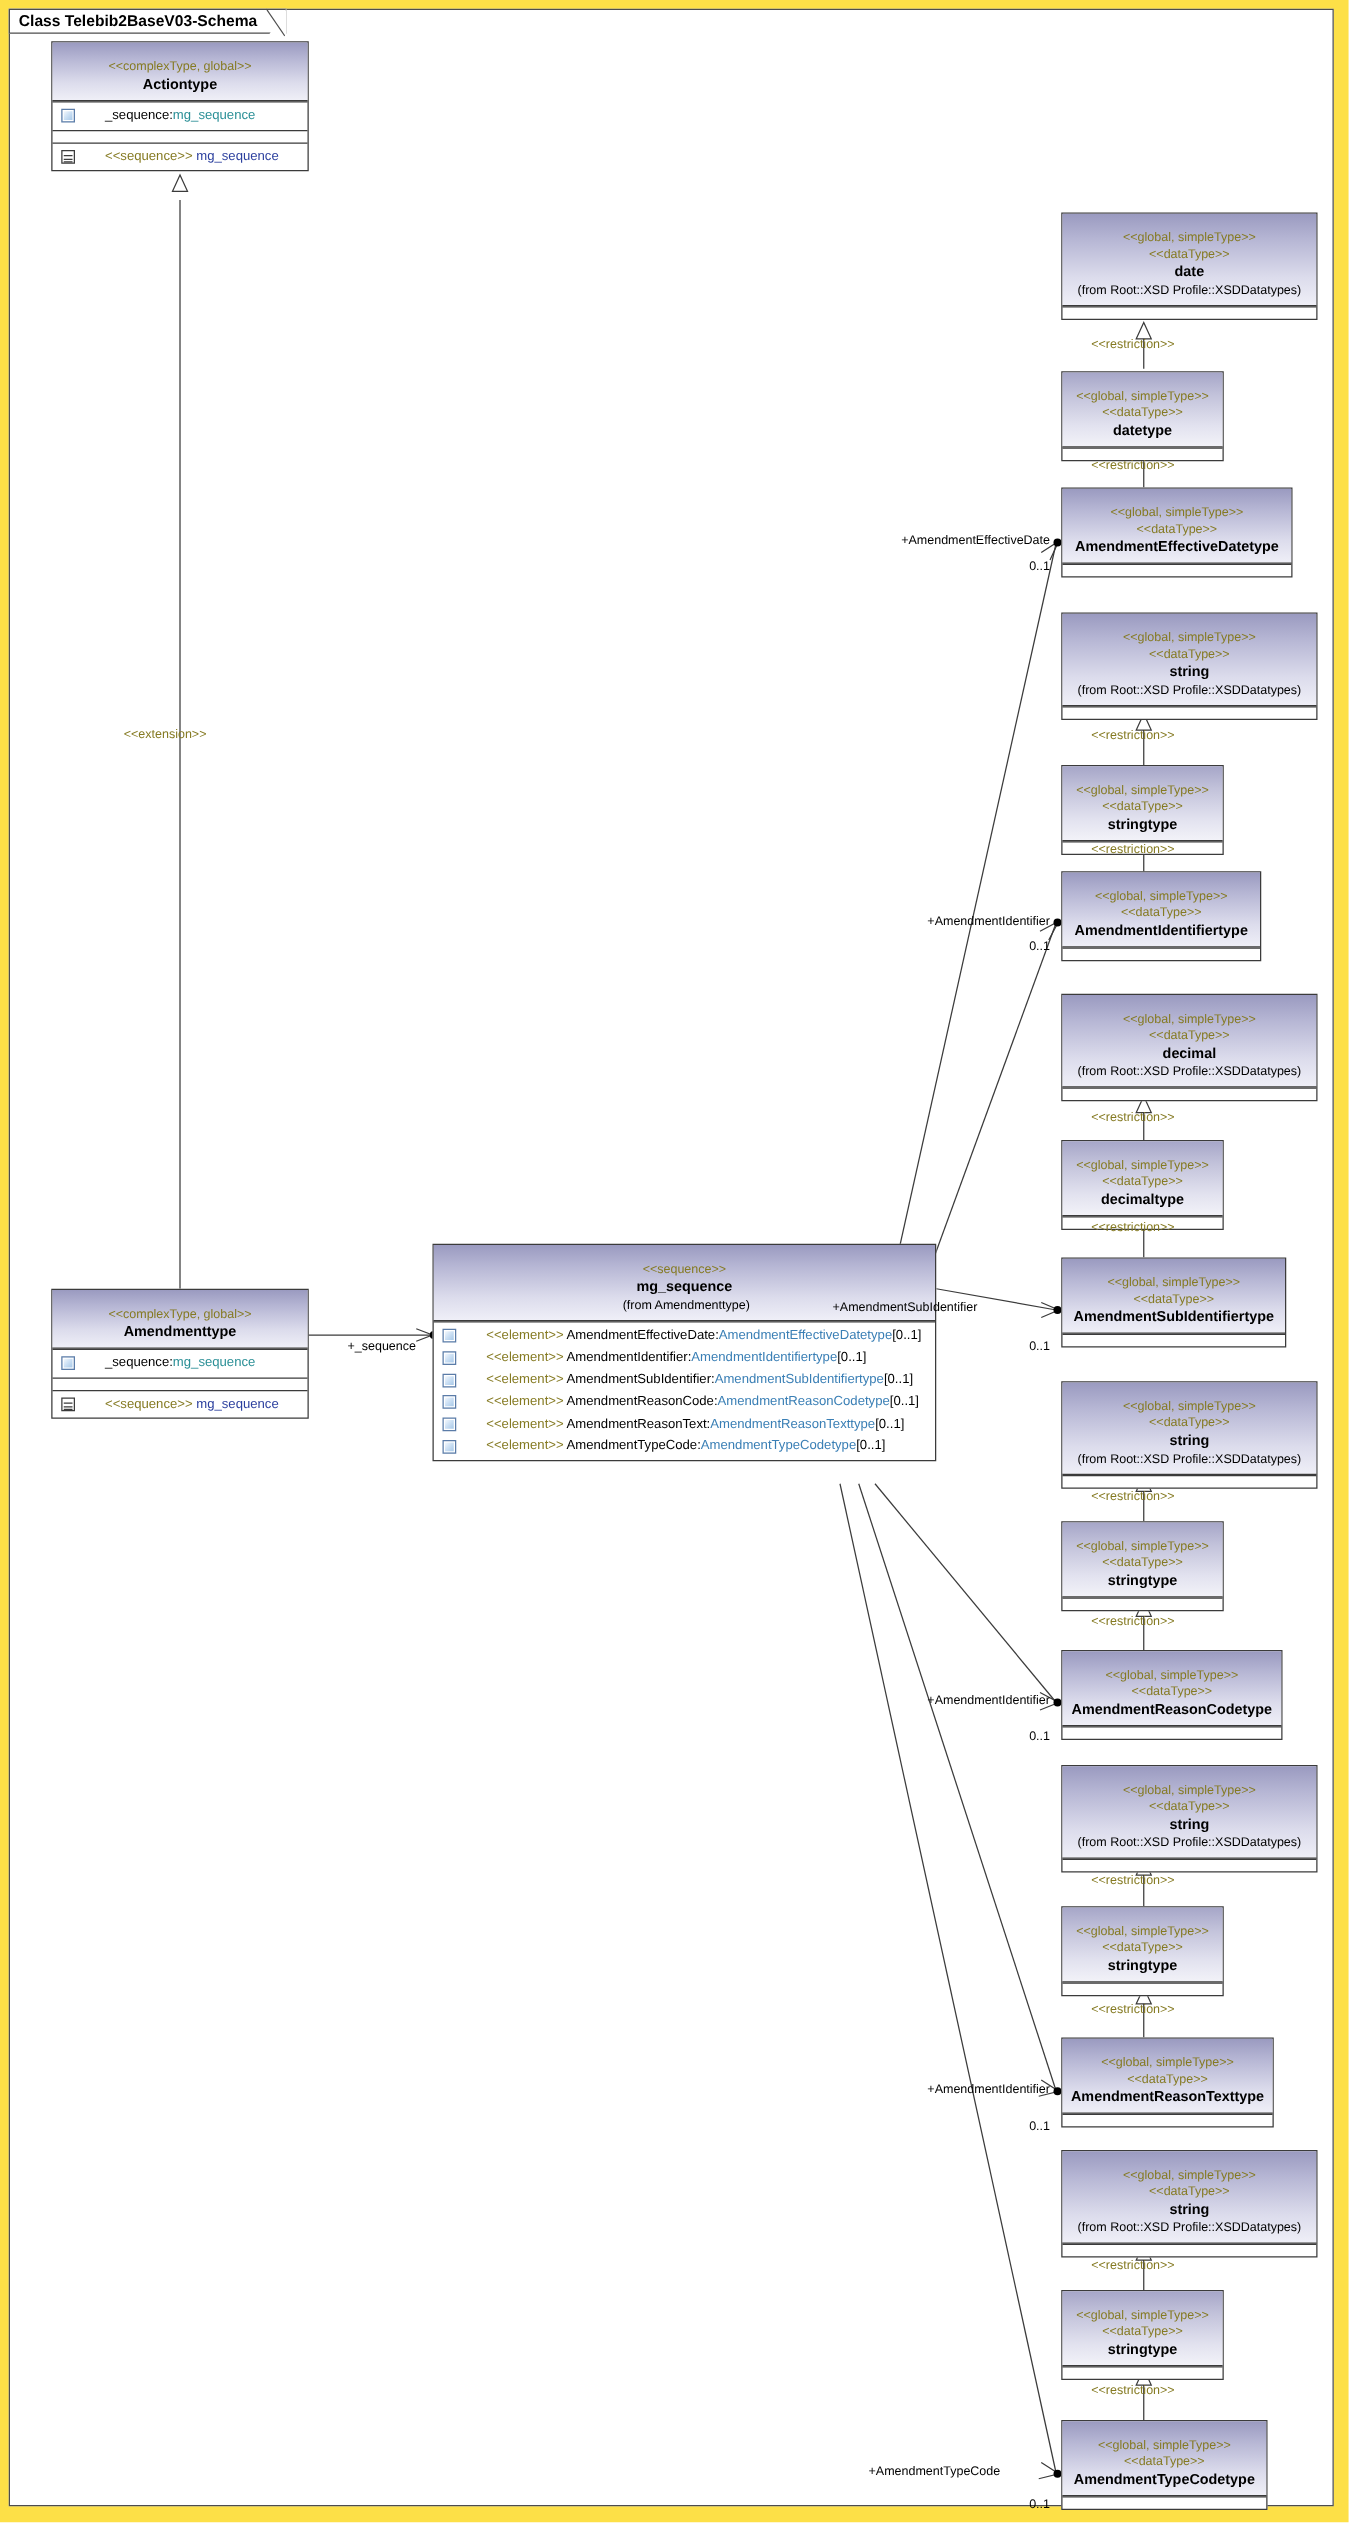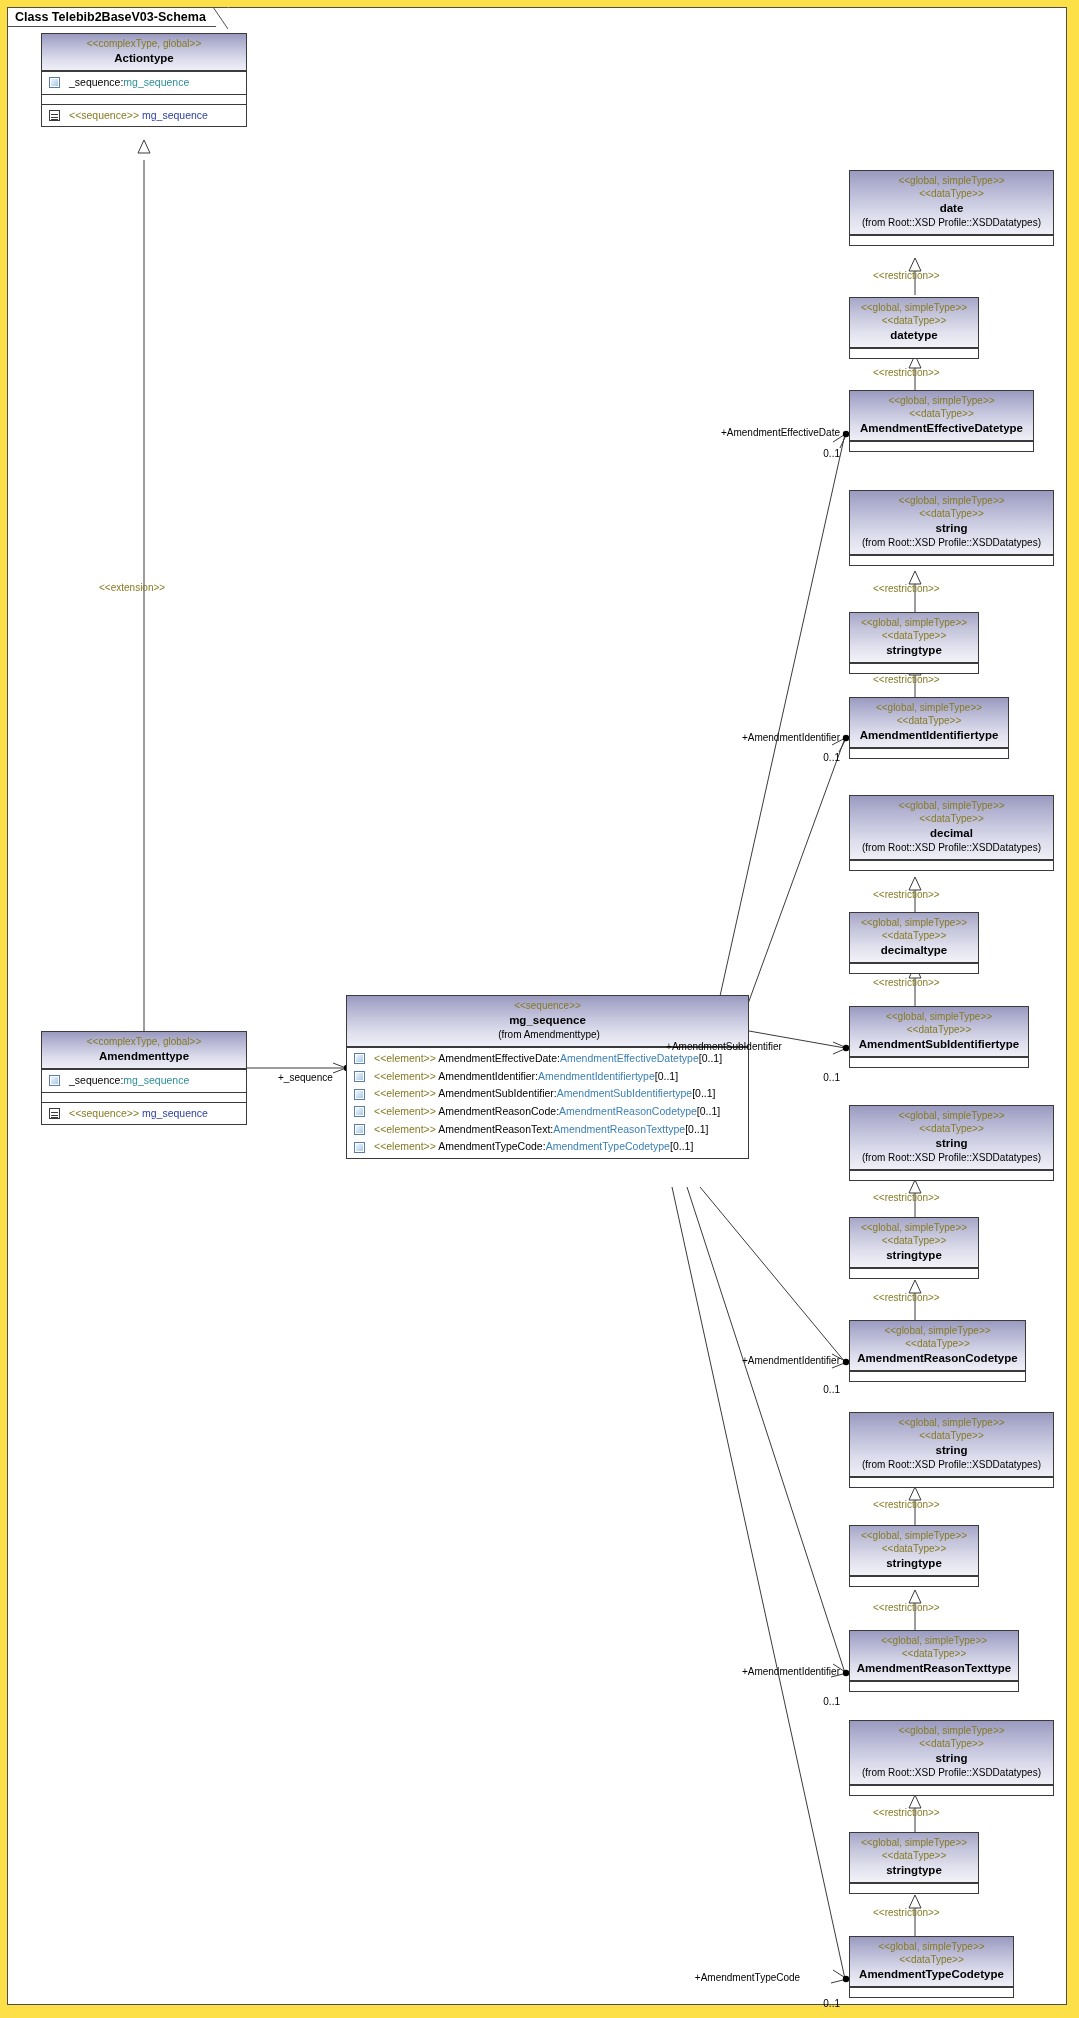--- a/index.html
+++ b/index.html
@@ -69,21 +69,21 @@
     position: absolute;
     box-sizing: border-box;
     border: 1px solid #3b3b3b;
     background: #ffffff;
     font-size: 11px;
     color: #000000;
   }
   .node .head {
     background: linear-gradient(to bottom, #9a9ac0 0%, #b6b6d4 28%, #dcdcec 70%, #efeff7 100%);
     border-bottom: 1px solid #3b3b3b;
-    padding: 3px 4px 4px 4px;
+    padding: 13px 4px 4px 4px;
     text-align: center;
     line-height: 1.25;
   }
   .node.plain .head {
     background: linear-gradient(to bottom, #a6a6c8 0%, #c2c2da 30%, #e2e2ef 72%, #f2f2f8 100%);
   }
   .stereo {
     color: #857a22;
     font-size: 10px;
     display: block;
@@ -105,21 +105,21 @@
   .fromline.leftalign { text-align: center; padding-left: 3px; }
   .compartment {
     border-top: 1px solid #3b3b3b;
     padding: 2px 3px;
     min-height: 8px;
   }
   .compartment.empty { height: 9px; padding: 0; }
   .attr {
     display: flex;
     align-items: center;
-    gap: 9px;
+    gap: 24px;
     padding: 2px 2px 2px 4px;
     font-size: 10.5px;
     white-space: nowrap;
     line-height: 1.3;
   }
   .attr .txt { color: #000000; }
   .ster-in { color: #857a22; }
   .typ { color: #2a8f96; }
   .typ2 { color: #3a7fb5; }
   .typ3 { color: #2b3f9e; }

